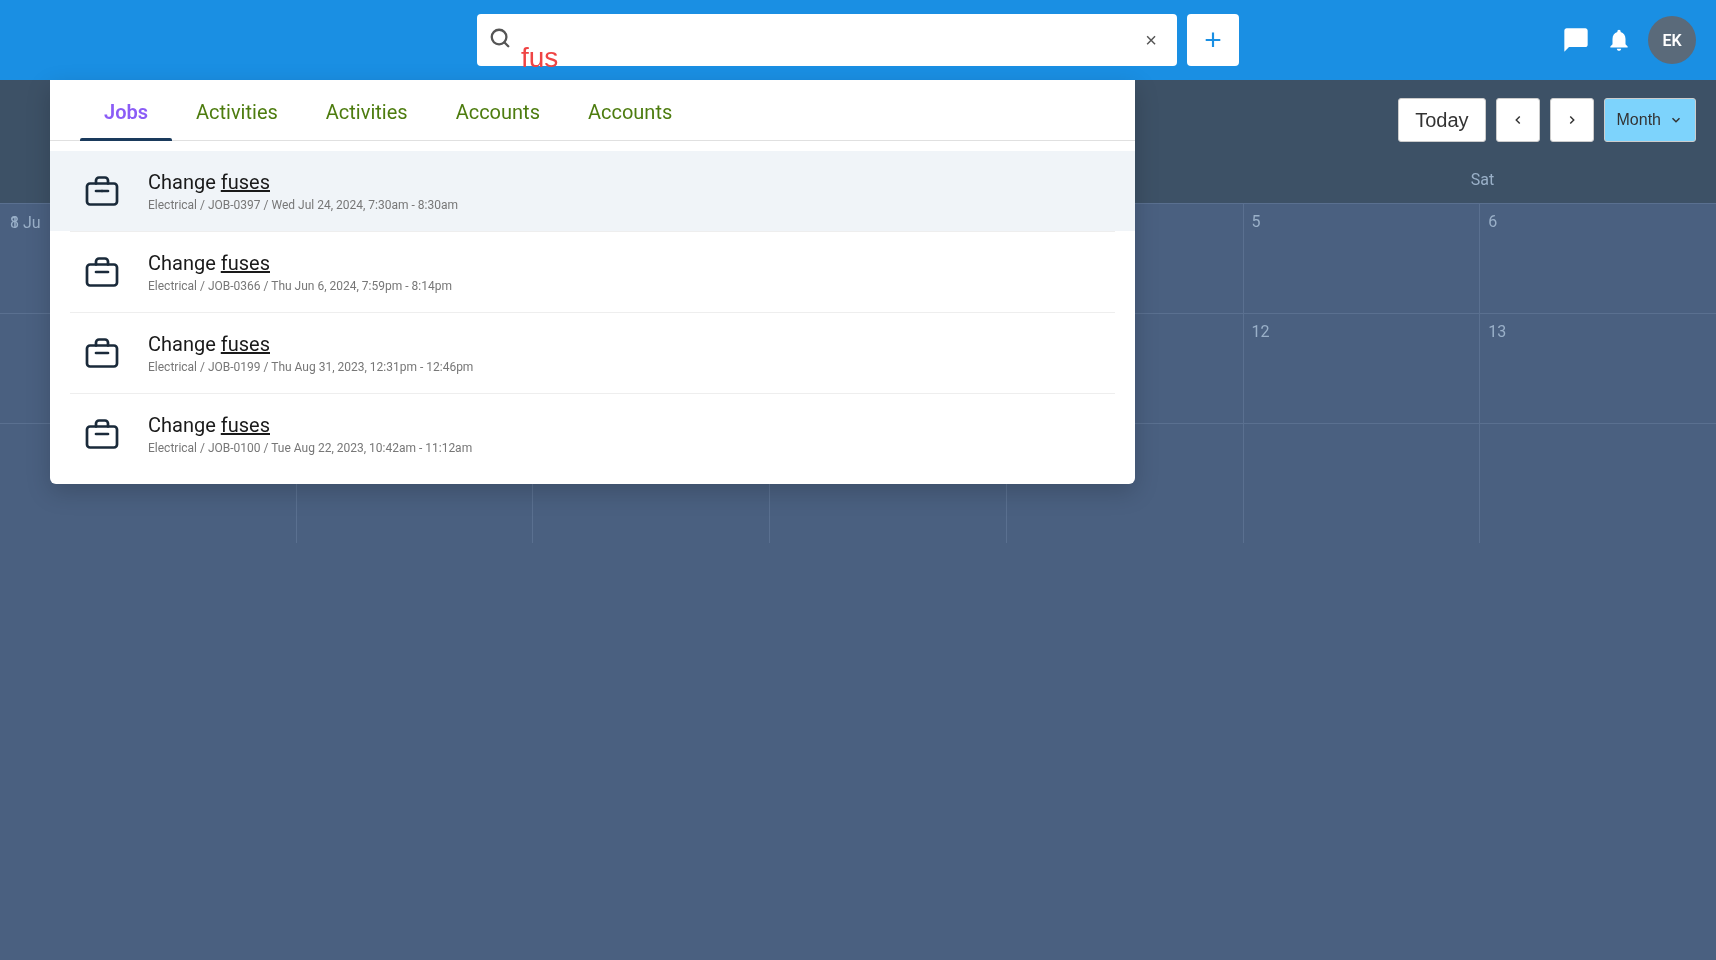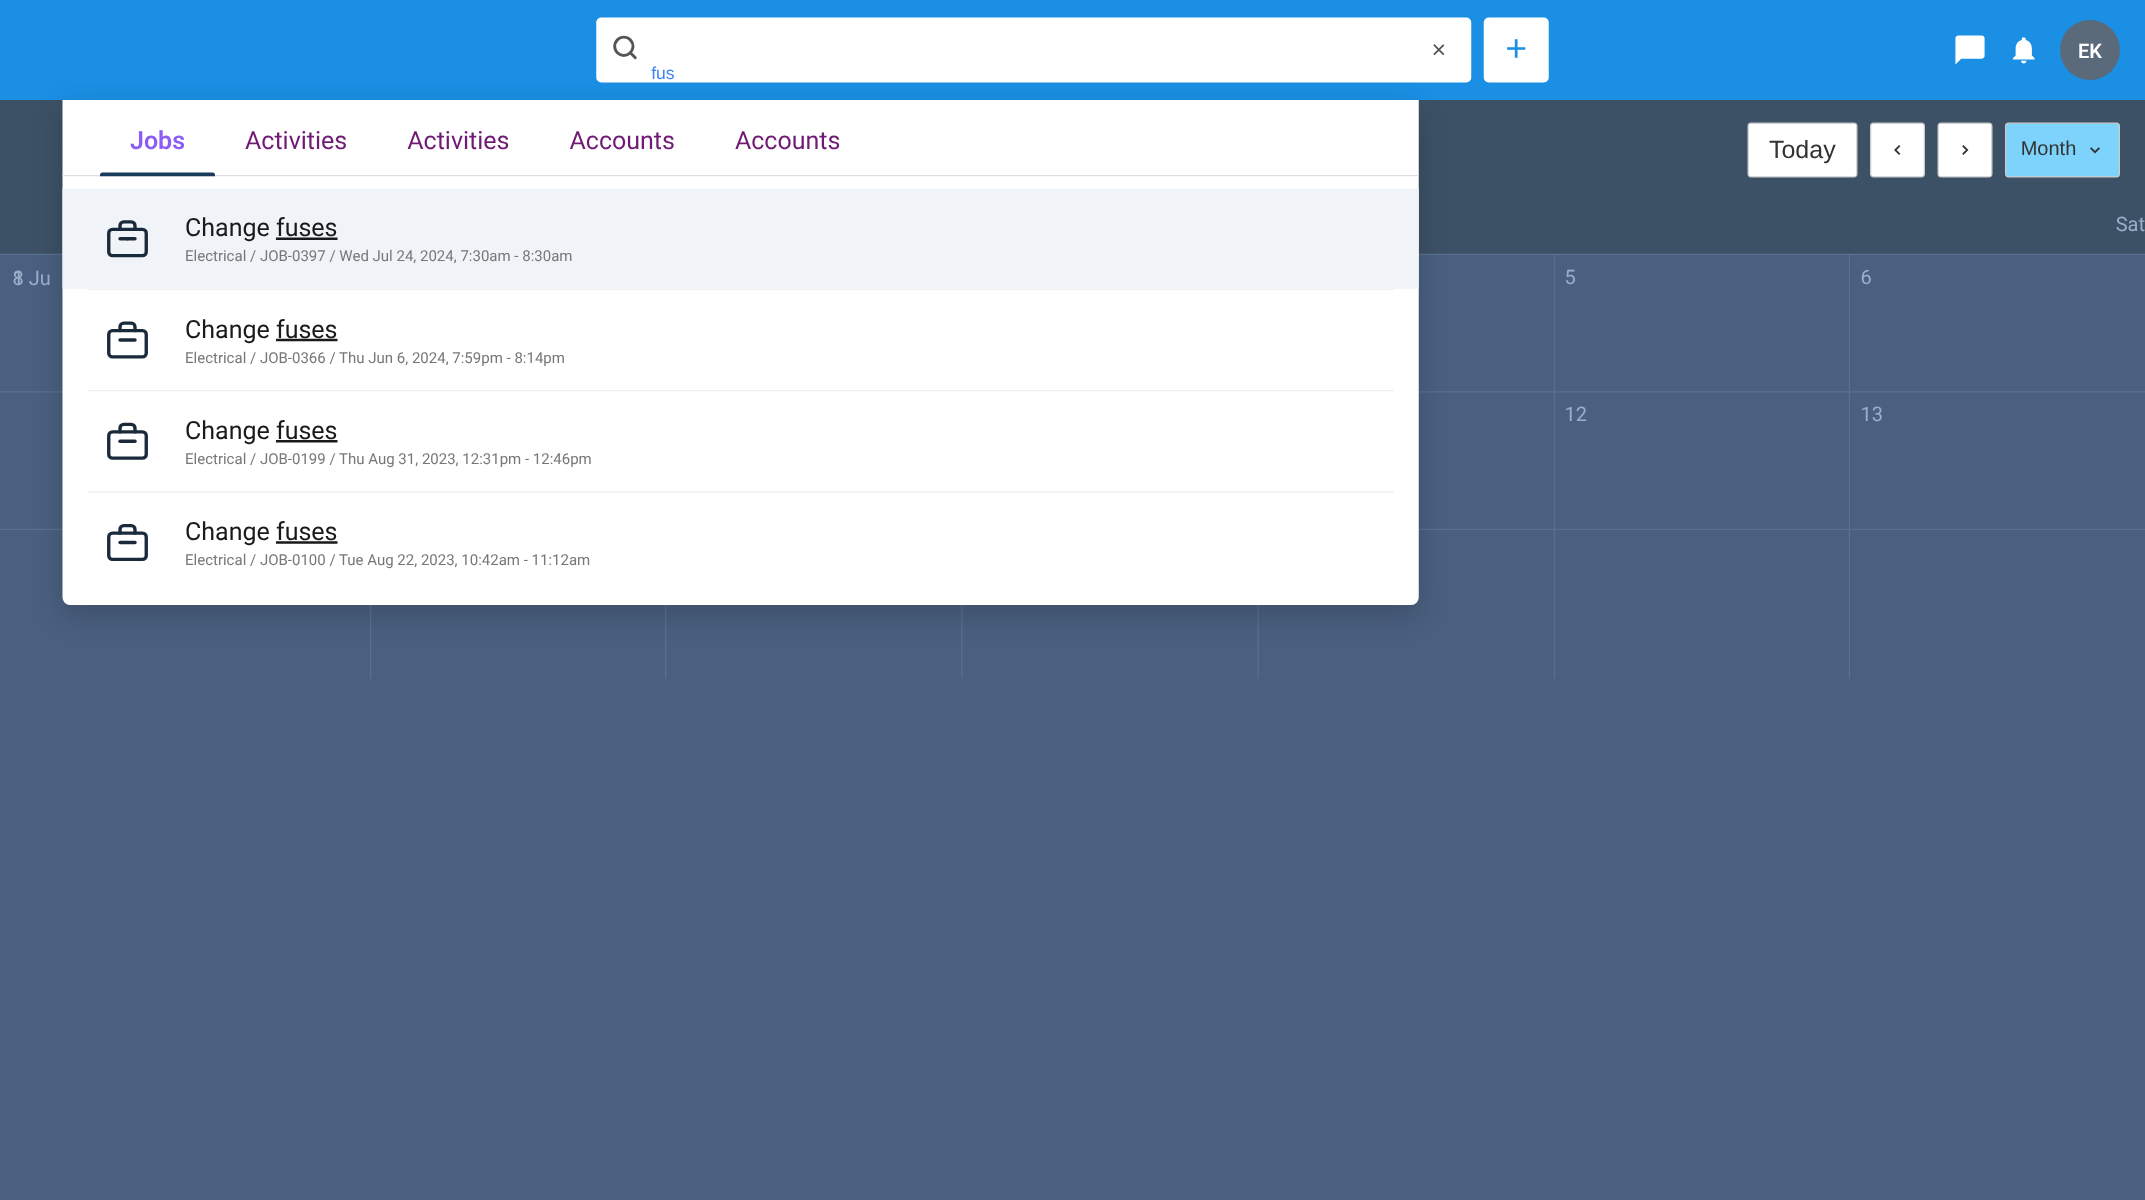--- a/index.html
+++ b/index.html
@@ -42,22 +42,22 @@
     }
 
     .search-icon-wrap {
       color: #555;
       font-size: 20px;
     }
 
     .search-input {
       border: none;
       outline: none;
-      font-size: 14px;
-      color: #3b82f6;
+      font-size: 28px;
+      color: #ef4444;
       flex: 1;
       background: transparent;
       margin-top: 36px;
     }
 
     .search-clear {
       background: none;
       border: none;
       cursor: pointer;
       color: #555;
@@ -179,21 +179,21 @@
       gap: 8px;
     }
 
     .cal-grid-header {
       display: flex;
       background: #3d5166;
     }
 
     .cal-col-header {
       flex: 1;
-      text-align: right;
+      text-align: left;
       color: #9ab0c8;
       font-size: 16px;
       padding: 10px 0 14px;
     }
 
     .cal-row {
       display: flex;
       height: 110px;
       border-top: 1px solid #5a7090;
     }
@@ -224,21 +224,21 @@
     
     .tabs-row {
       display: flex;
       border-bottom: 1px solid #e0e0e0;
       padding: 0 30px;
     }
 
     .tab-item {
       padding: 20px 24px 16px;
       font-size: 20px;
-      color: #701a75;
+      color: #4d7c0f;
       cursor: pointer;
       position: relative;
       white-space: nowrap;
     }
 
     .tab-item.active {
       color: #8b5cf6;
       font-weight: 600;
     }
 

